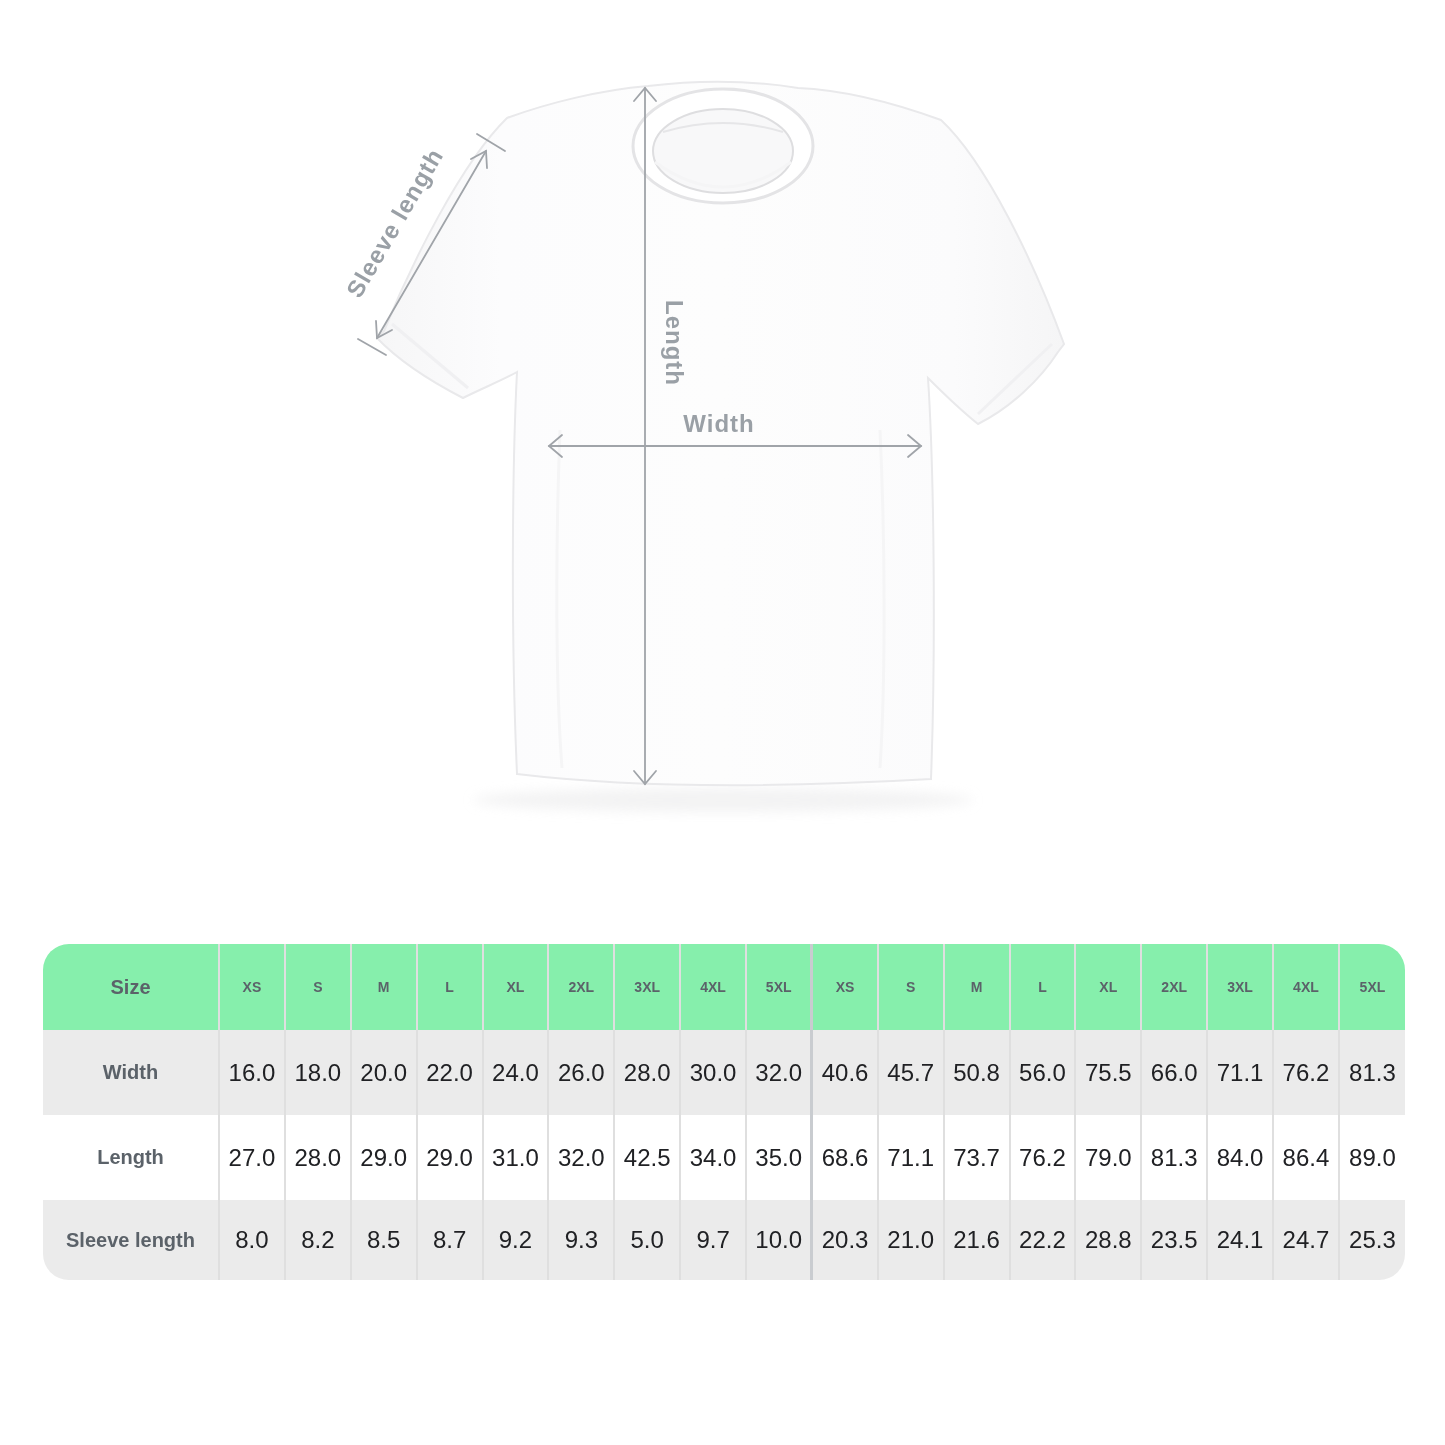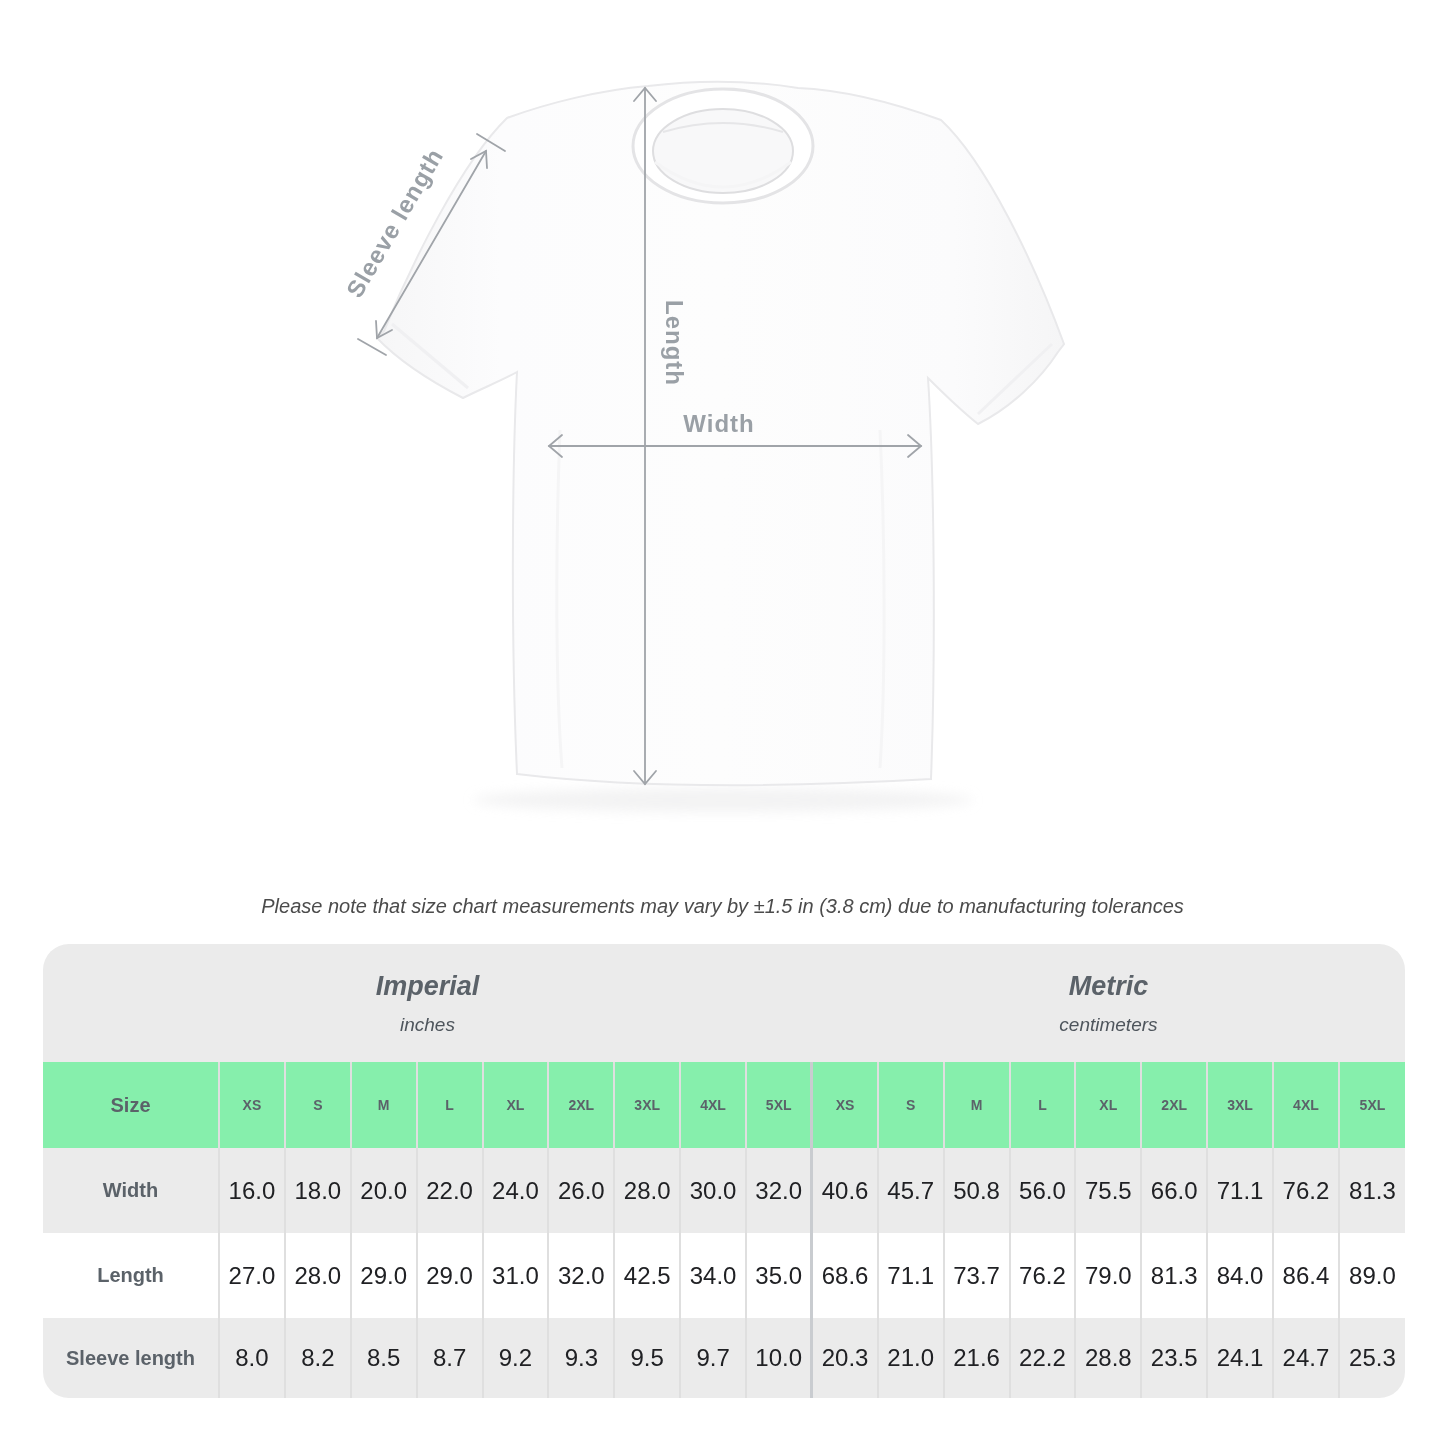--- a/index.html
+++ b/index.html
@@ -115,39 +115,28 @@
         <path class="arrow" d="M 477 134 L 505 151"></path>
         <path class="arrow" d="M 358 339 L 386 355"></path>
       </g>
     </g>
 
     <text class="dlabel" x="719" y="432" text-anchor="middle">Width</text>
     <text class="dlabel" transform="translate(666,300) rotate(90)">Length</text>
     <text class="dlabel" transform="translate(402,227) rotate(-59.8)" text-anchor="middle">Sleeve length</text>
   </svg>
 
-  <div class="subtitle">Please note that size chart measurements may vary by ±1.5 in (3.8 cm) due to manufacturing tolerances</div>
 
   <div class="table-wrap">
     <table>
       <colgroup>
         <col class="c-label">
         <col span="18">
       </colgroup>
       <thead>
-        <tr class="band">
-          <th colspan="10">
-            <div class="sec-title">Imperial</div>
-            <div class="sec-unit">inches</div>
-          </th>
-          <th colspan="9">
-            <div class="sec-title">Metric</div>
-            <div class="sec-unit">centimeters</div>
-          </th>
-        </tr>
         <tr class="sizes" id="size-row">
           <th class="row-label">Size</th>
         <th class="size-h">XS</th>
             <th class="size-h">S</th>
             <th class="size-h">M</th>
             <th class="size-h">L</th>
             <th class="size-h">XL</th>
             <th class="size-h">2XL</th>
             <th class="size-h">3XL</th>
             <th class="size-h">4XL</th>
@@ -207,21 +196,21 @@
             <td class="val">89.0</td>
           </tr>
           <tr class="gray">
             <th class="row-label">Sleeve length</th>
             <td class="val">8.0</td>
             <td class="val">8.2</td>
             <td class="val">8.5</td>
             <td class="val">8.7</td>
             <td class="val">9.2</td>
             <td class="val">9.3</td>
-            <td class="val">9.5</td>
+            <td class="val">5.0</td>
             <td class="val">9.7</td>
             <td class="val">10.0</td>
             <td class="val m0">20.3</td>
             <td class="val">21.0</td>
             <td class="val">21.6</td>
             <td class="val">22.2</td>
             <td class="val">28.8</td>
             <td class="val">23.5</td>
             <td class="val">24.1</td>
             <td class="val">24.7</td>

